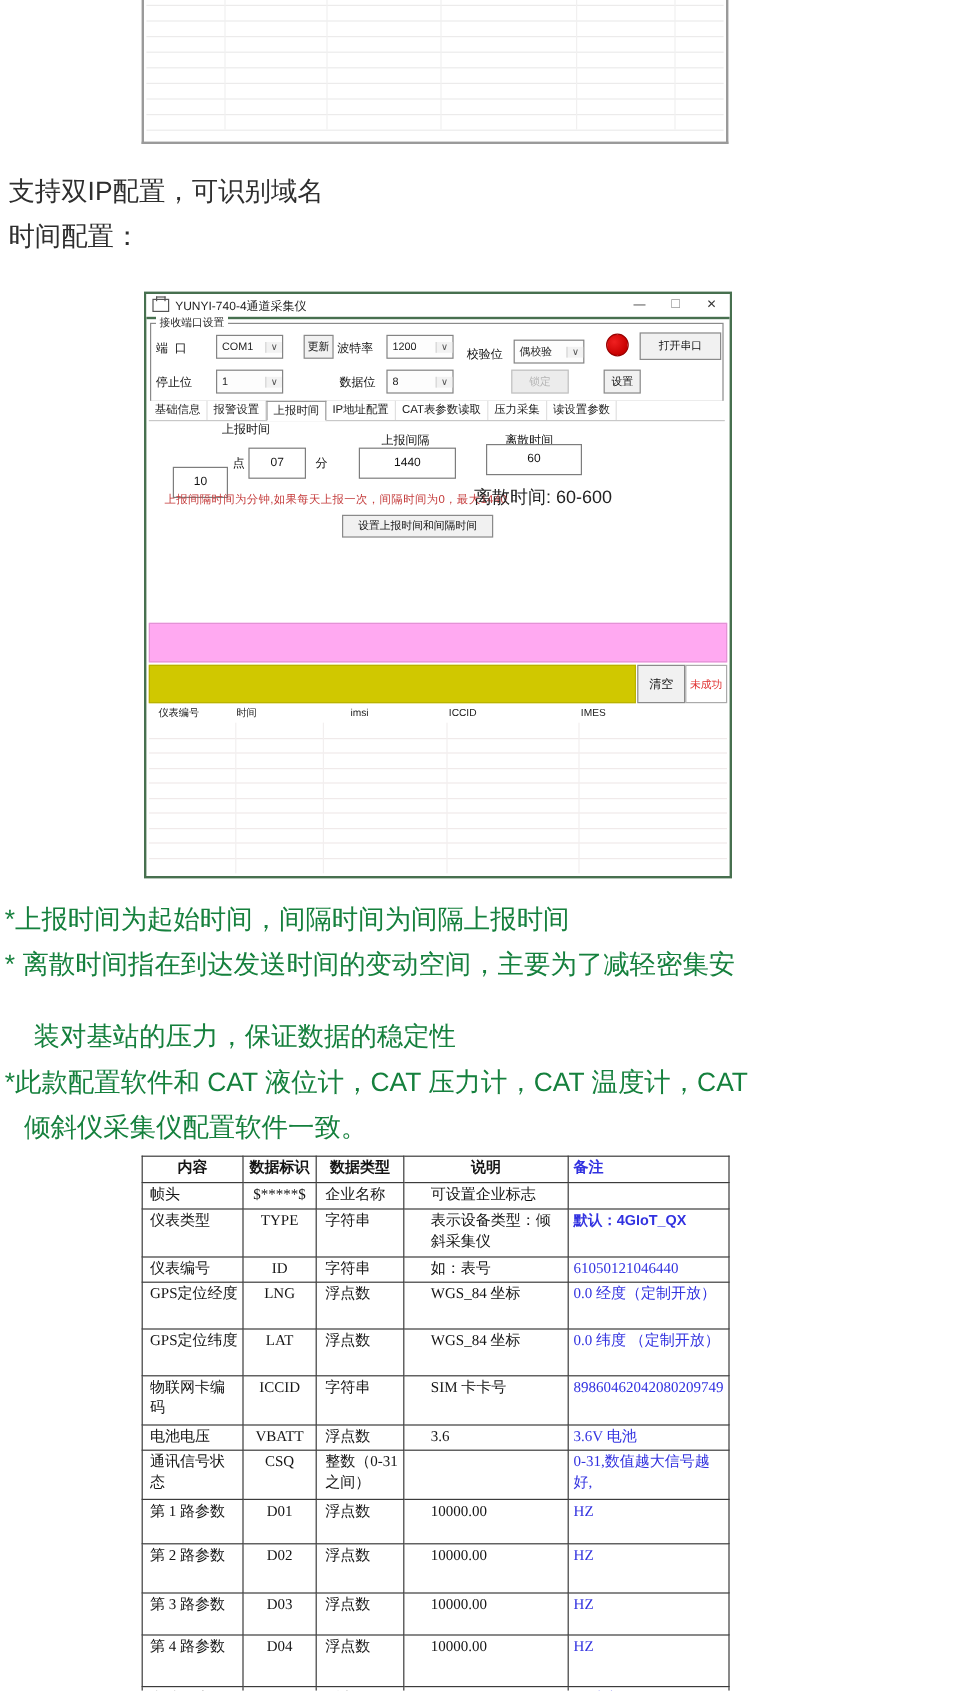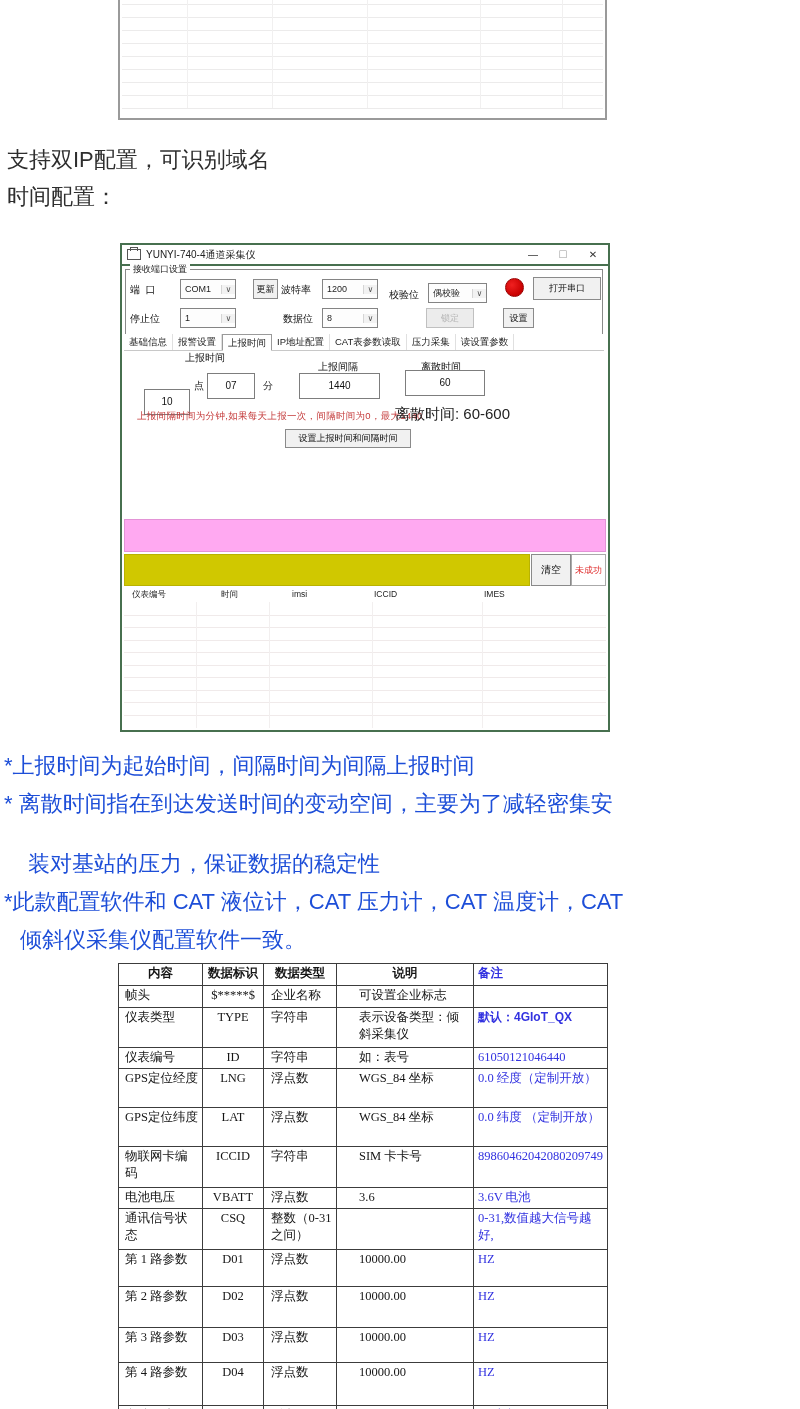--- a/index.html
+++ b/index.html
@@ -7,21 +7,21 @@
         font-family:"Liberation Sans","DejaVu Sans",sans-serif;color:#2b2b2b;}
 
   
   .frag{position:absolute;left:118px;top:-4px;width:485px;height:122px;
         border:2px solid #9a9a9a;border-top:none;background:#fff;overflow:hidden;}
   .frag .hline{position:absolute;left:2px;right:2px;height:1px;background:#ecebeb;}
   .frag .vline{position:absolute;top:0;bottom:10px;width:1px;background:#f1f0f0;}
 
   
   .intro{position:absolute;left:7px;top:141px;font-size:22px;line-height:37px;color:#2e2e2e;}
-  .notes{position:absolute;left:4px;top:747px;font-size:22px;line-height:38px;color:#1d4ed8;}
+  .notes{position:absolute;left:4px;top:747px;font-size:22px;line-height:38px;color:#15803d;}
   .note-line{white-space:pre;}
   .notes .note-line:nth-child(3){padding-left:24px;margin-top:22px;}
   .notes .note-line:nth-child(5){padding-left:16px;}
 
   
   .appwin{position:absolute;left:120px;top:243px;width:486px;height:485px;background:#fff;
           border:2px solid #47704f;font-size:10px;color:#1d1d1d;}
   .titlebar{position:absolute;left:0;top:0;right:0;height:19px;background:#fff;
             border-bottom:2px solid #47704f;display:flex;align-items:center;}
   .appicon{width:12px;height:9px;border:1px solid #555;margin:0 5px 0 5px;position:relative;}
@@ -194,21 +194,21 @@
     <span class="rangetext" style="left:273px;top:160px;">离散时间: 60-600</span>
     <div class="btn" style="left:163px;top:184px;width:124px;height:17px;">设置上报时间和间隔时间</div>
 
     <div class="pinkbar"></div>
     <div class="yellowbar"></div>
     <div class="btn clearbtn" style="font-size:10px;">清空</div>
     <div class="failbox">未成功</div>
 
     <div class="list-header">
         <span style="left: 8px;">仪表编号</span>
-        <span style="left: 73px; margin-left: 24px;">时间</span>
+        <span style="left: 73px;">时间</span>
         <span style="left: 168px;">imsi</span>
         <span style="left: 250px;">ICCID</span>
         <span style="left: 360px;">IMES</span>
       </div>
     <div class="list-area">
         <div class="hline" style="top: 12.5px;"></div>
         <div class="hline" style="top: 25px;"></div>
         <div class="hline" style="top: 37.5px;"></div>
         <div class="hline" style="top: 50px;"></div>
         <div class="hline" style="top: 62.5px;"></div>

